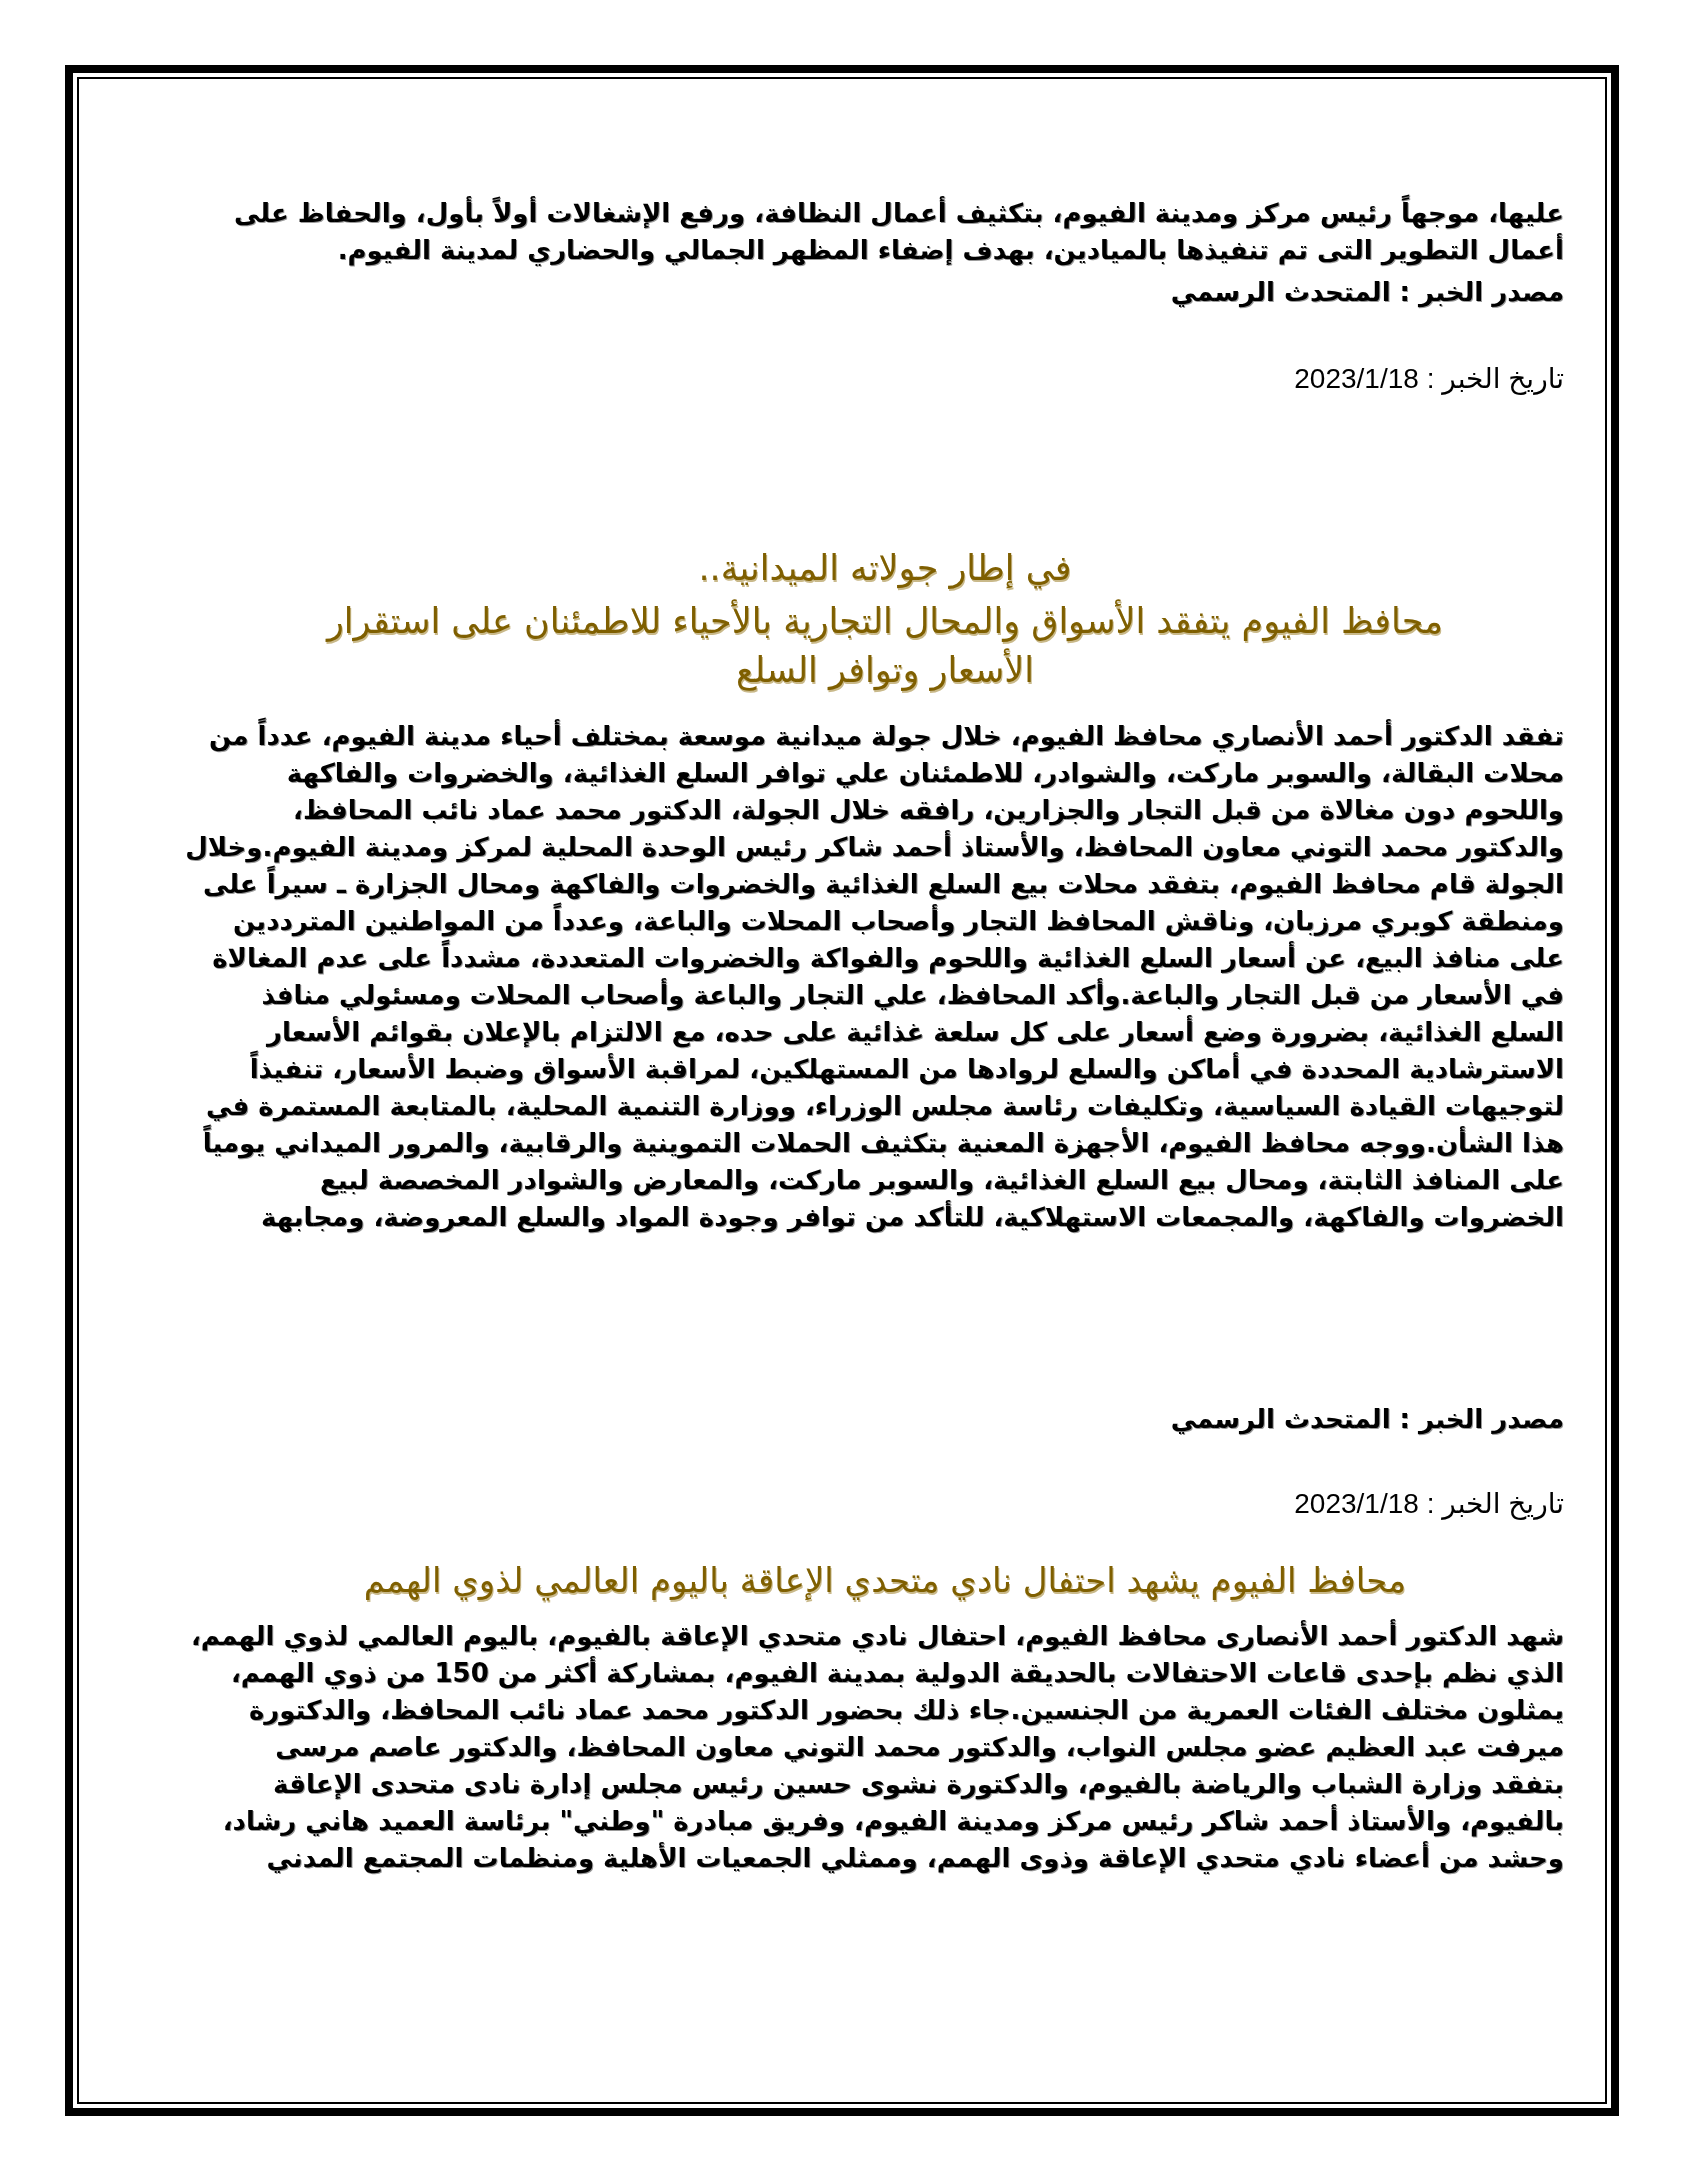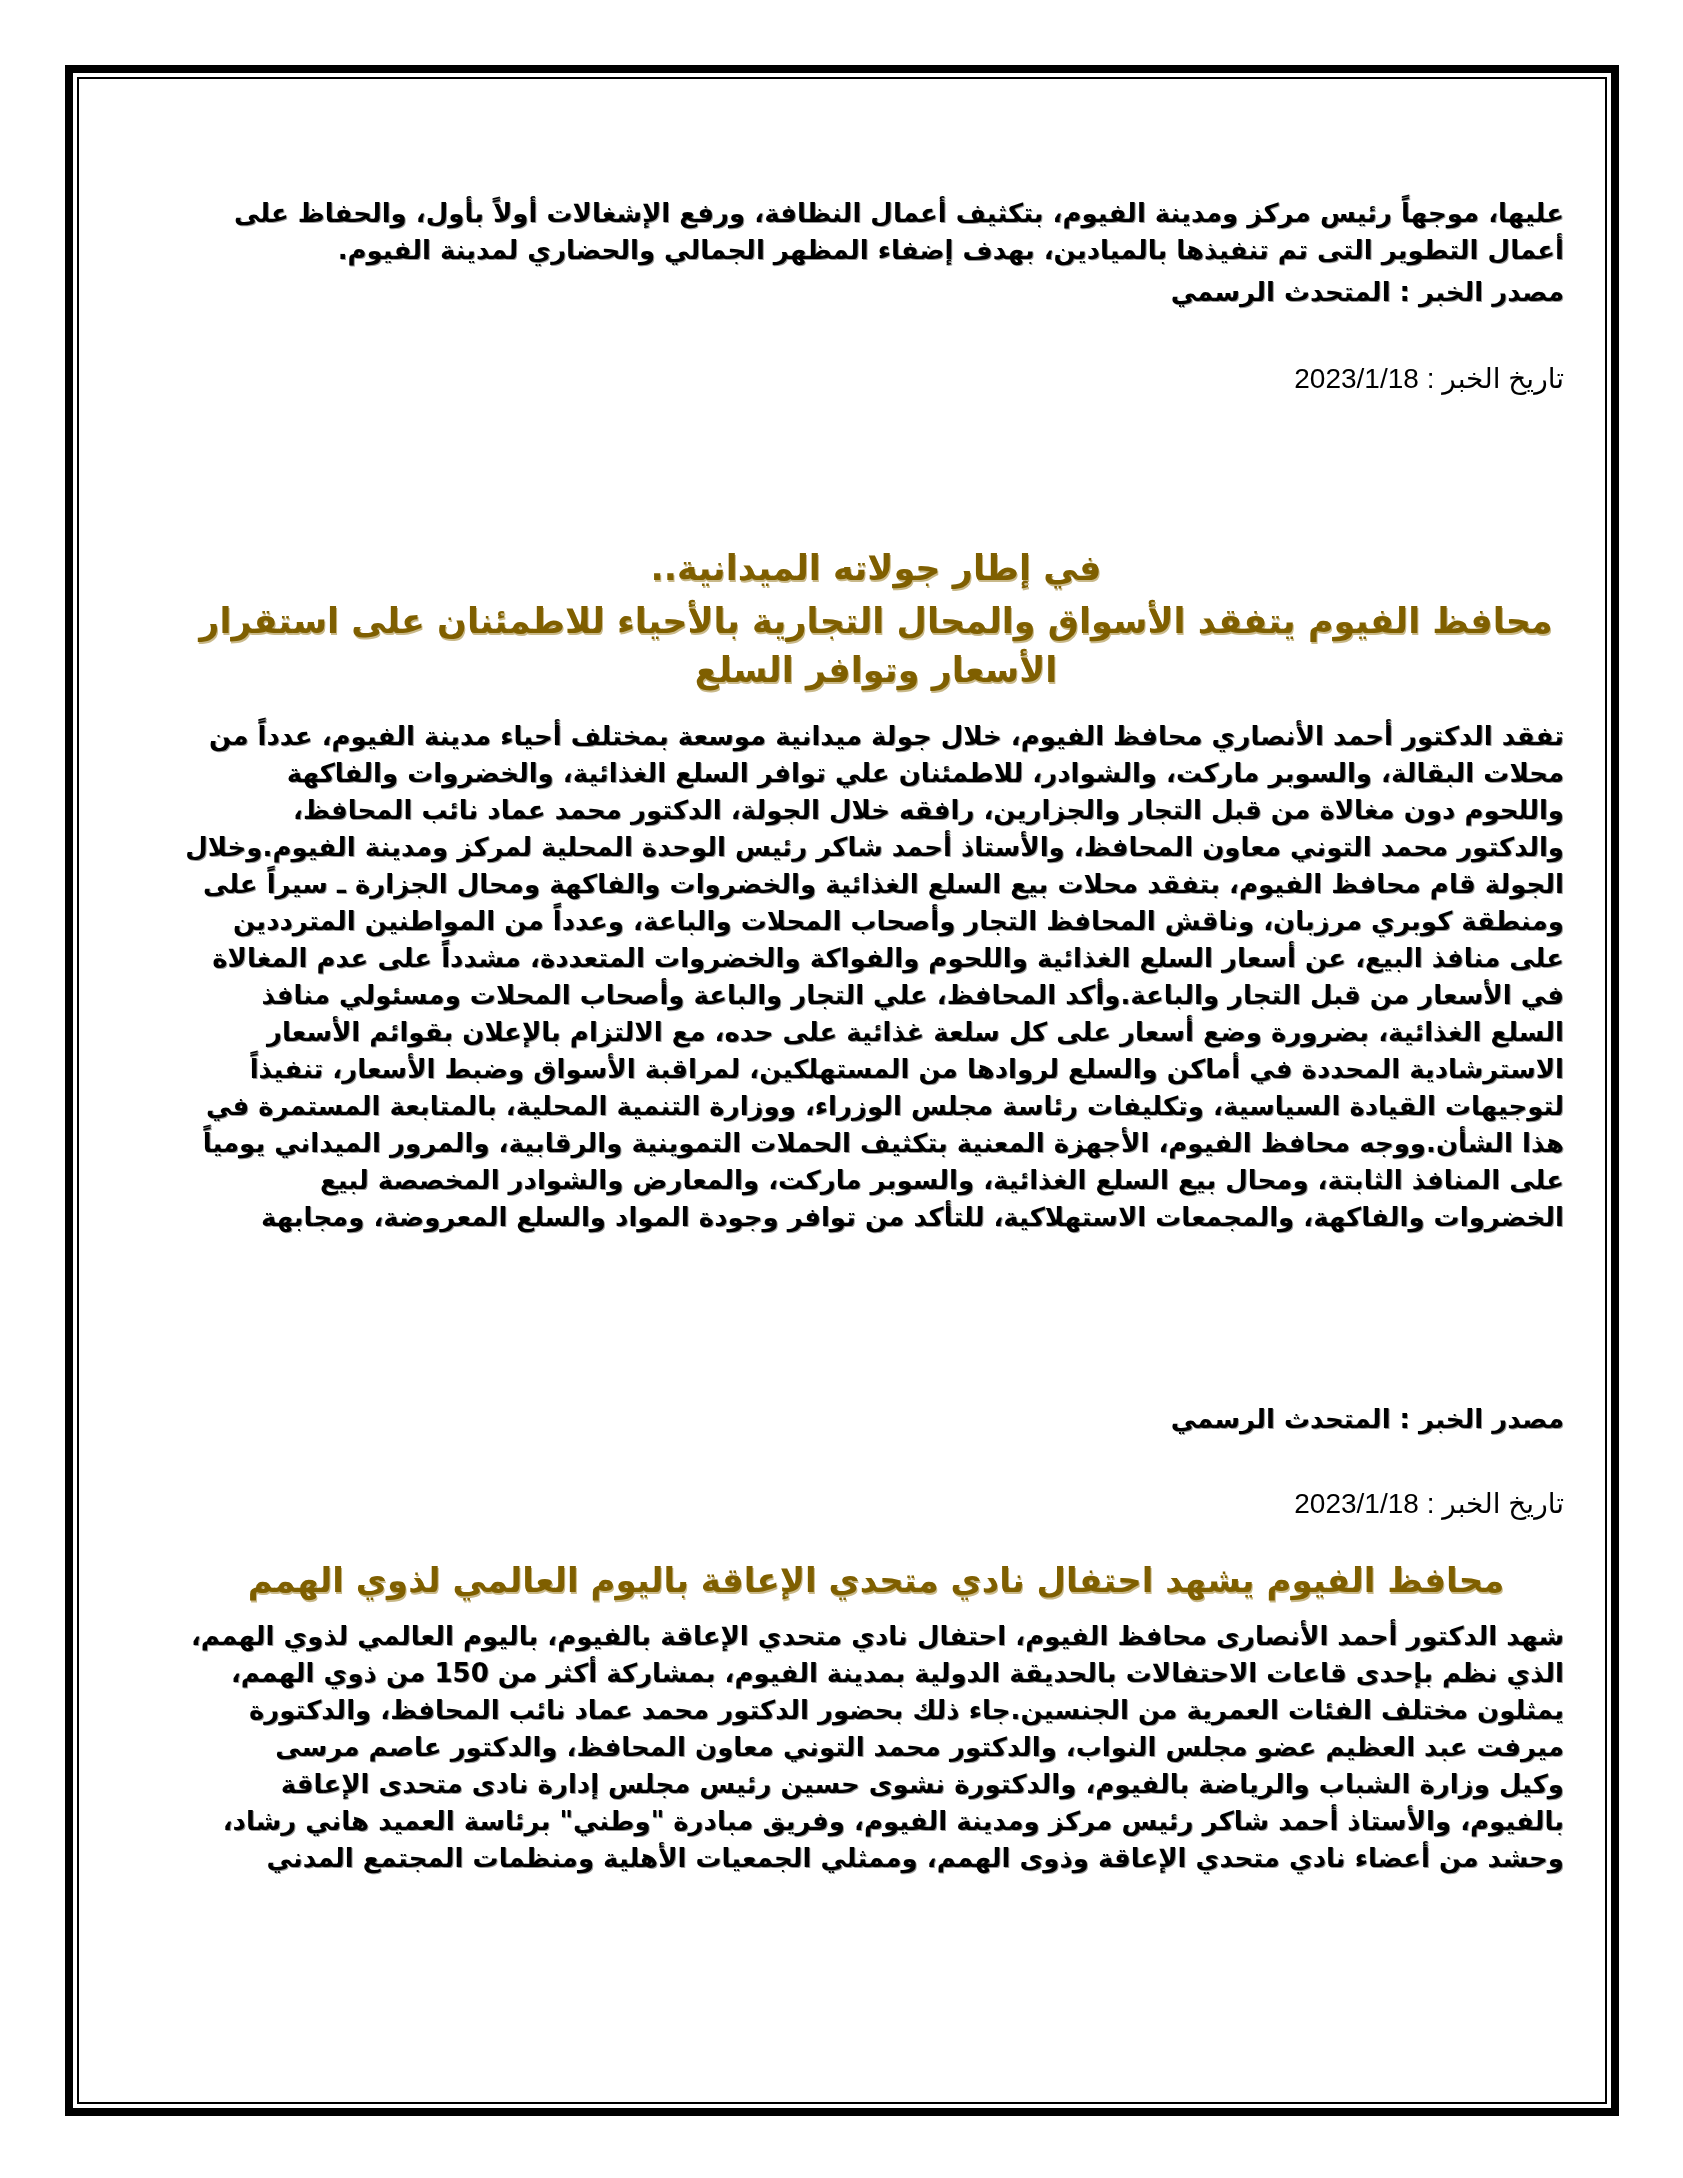--- a/index.html
+++ b/index.html
@@ -28,22 +28,22 @@
       position: absolute; right: 0; width: 1376px;
       font-family: "Liberation Sans", "DejaVu Sans", sans-serif;
       font-size: 28px; font-weight: normal; line-height: 38px; 
     }
     .source-line {
       position: absolute; right: 0; width: 1376px;
       font-size: 26px; font-weight: bold; line-height: 38px; text-align: right;
       text-shadow: 1px 1px 0 #9a9a9a;
     }
     .heading {
-      position: absolute; left: 0; width: 1376px;
-      text-align: center; font-weight: bold; color: #7f5f00;
+      position: absolute; left: 9px; width: 1376px;
+      text-align: center; font-weight: normal; color: #7f5f00;
       font-size: 35px; line-height: 57px;
       text-shadow: 1px 2px 0 #c9b98a;
     }
     .line { display: block; white-space: nowrap; }
   </style>
 </head>
 <body>
 
 <div class="frame-outer">
   <div class="frame-inner"></div>
@@ -85,19 +85,19 @@
 
   <div class="heading" style="top:1552px; font-size:34px;">
     <span class="line">محافظ الفيوم يشهد احتفال نادي متحدي الإعاقة باليوم العالمي لذوي الهمم</span>
   </div>
 
   <div class="body-line-block" style="top:1618px;">
     <span class="line" style="display: block; white-space: nowrap;">شهد الدكتور أحمد الأنصارى محافظ الفيوم، احتفال نادي متحدي الإعاقة بالفيوم، باليوم العالمي لذوي الهمم،</span>
     <span class="line" style="display: block; white-space: nowrap;">الذي نظم بإحدى قاعات الاحتفالات بالحديقة الدولية بمدينة الفيوم، بمشاركة أكثر من 150 من ذوي الهمم،</span>
     <span class="line" style="display: block; white-space: nowrap;">يمثلون مختلف الفئات العمرية من الجنسين.جاء ذلك بحضور الدكتور محمد عماد نائب المحافظ، والدكتورة</span>
     <span class="line" style="display: block; white-space: nowrap;">ميرفت عبد العظيم عضو مجلس النواب، والدكتور محمد التوني معاون المحافظ، والدكتور عاصم مرسى</span>
-    <span class="line" style="display: block; white-space: nowrap;">وكيل وزارة الشباب والرياضة بالفيوم، والدكتورة نشوى حسين رئيس مجلس إدارة نادى متحدى الإعاقة</span>
+    <span class="line" style="display: block; white-space: nowrap;">بتفقد وزارة الشباب والرياضة بالفيوم، والدكتورة نشوى حسين رئيس مجلس إدارة نادى متحدى الإعاقة</span>
     <span class="line" style="display: block; white-space: nowrap;">بالفيوم، والأستاذ أحمد شاكر رئيس مركز ومدينة الفيوم، وفريق مبادرة "وطني" برئاسة العميد هاني رشاد،</span>
     <span class="line" style="display: block; white-space: nowrap;">وحشد من أعضاء نادي متحدي الإعاقة وذوى الهمم، وممثلي الجمعيات الأهلية ومنظمات المجتمع المدني</span>
   </div>
 
 </div>
 
 
 </body></html>

